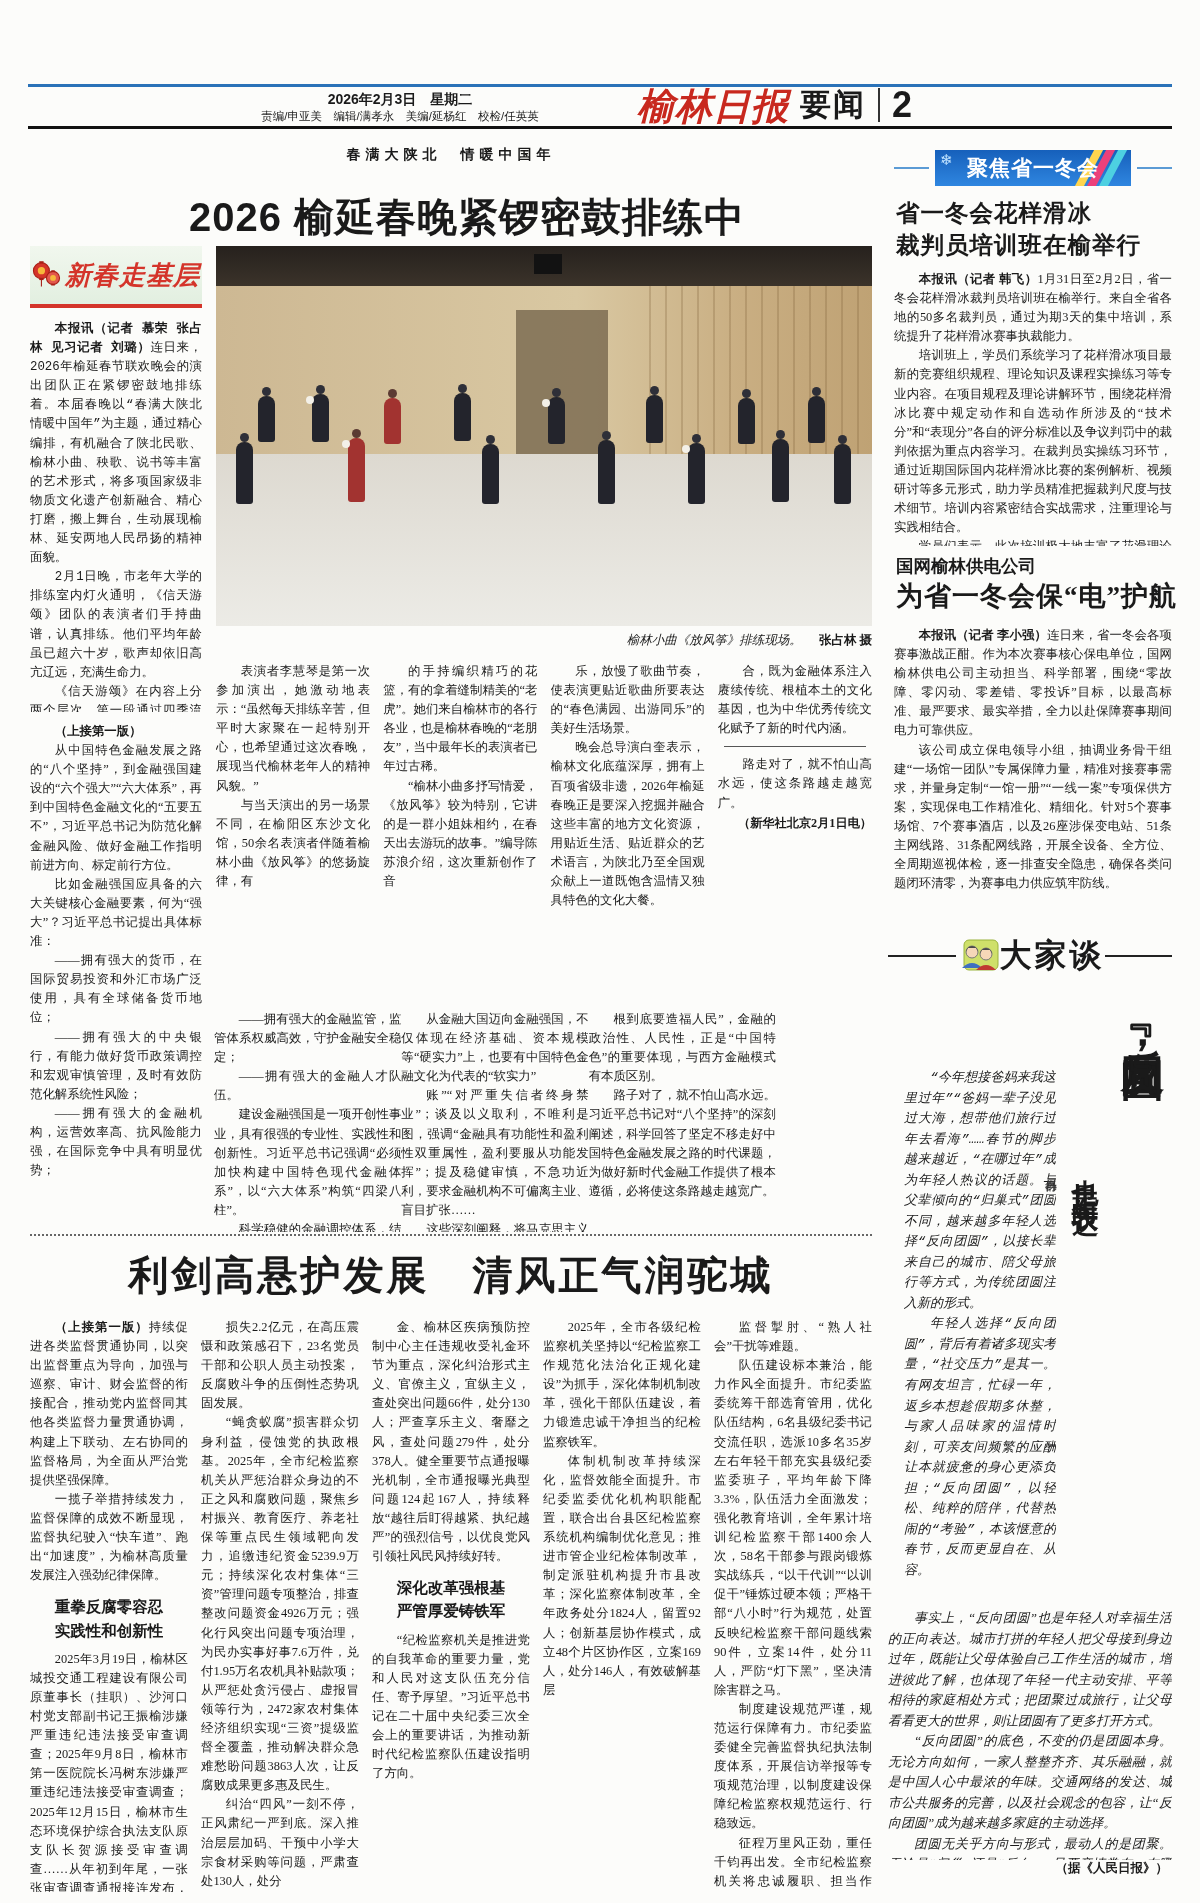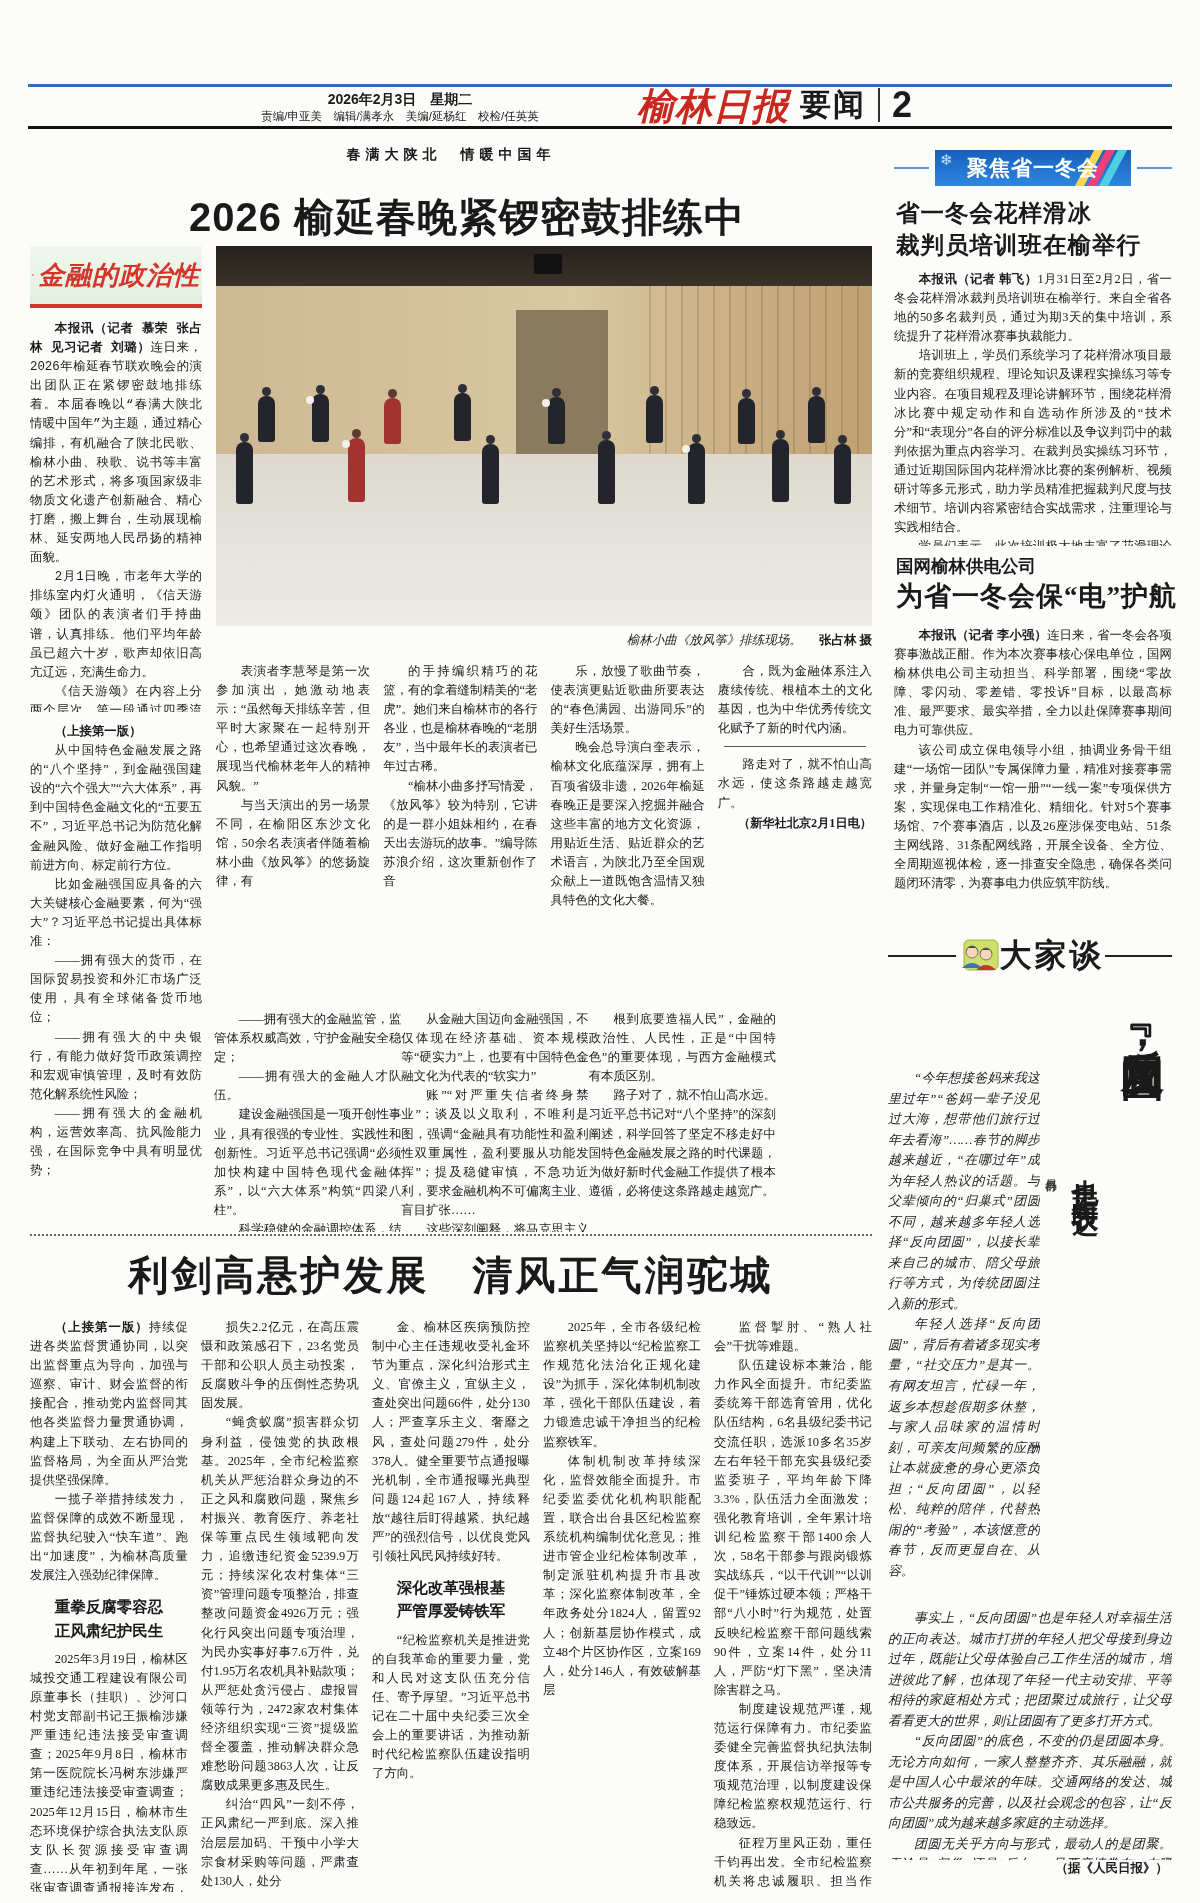--- a/index.html
+++ b/index.html
@@ -84,21 +84,21 @@
   .f2-kicker{position:absolute;left:2px;top:412px;font-size:17.5px;font-weight:900;
              font-family:"Liberation Sans","DejaVu Sans",sans-serif;}
   .f2-title{position:absolute;left:2px;top:436px;margin:0;font-size:27px;font-weight:900;letter-spacing:1px;white-space:nowrap;}
   .f-text2{position:absolute;left:0;top:484px;width:100%;height:296px;overflow:hidden;}
   
   .djt{position:absolute;left:-6px;top:790px;width:284px;height:962px;}
   .djt-banner{display:flex;align-items:center;height:48px;}
   .djt-line{flex:1;height:2px;background:#222;}
   .djt-title{font-size:32px;font-weight:900;letter-spacing:3px;}
   .djt-top{position:relative;height:628px;}
-  .djt-left{position:absolute;left:0;top:88px;width:152px;height:538px;overflow:hidden;}
+  .djt-left{position:absolute;left:16px;top:88px;width:152px;height:538px;overflow:hidden;font-family:Liberation Mono, monospace;}
   .djt p.np{font-size:13px;line-height:1.58;font-style:italic;}
   .vtitle{position:absolute;right:0;top:30px;height:592px;writing-mode:vertical-rl;}
   .vt-main{display:block;font-size:44px;font-weight:900;letter-spacing:4px;}
   .vt-sub{display:block;font-size:27px;font-weight:900;margin-top:148px;margin-right:10px;letter-spacing:6px;}
   .vt-author{display:block;font-size:12px;margin-top:160px;margin-right:8px;color:#333;}
   .djt-bottom{height:252px;overflow:hidden;}
   .djt-src{text-align:right;font-size:12.5px;font-weight:bold;padding-right:4px;}
 </style>
 </head>
 <body>
@@ -132,21 +132,21 @@
           <circle cx="13" cy="16" r="11" fill="#d4342a" stroke="#a81f16" stroke-width="1.5"></circle>
           <circle cx="13" cy="16" r="5" fill="#f6b73c"></circle>
           <rect x="10" y="3" width="6" height="3" fill="#a81f16"></rect>
           <rect x="10" y="26" width="6" height="3" fill="#a81f16"></rect>
           <line x1="13" y1="29" x2="13" y2="38" stroke="#a81f16" stroke-width="1.5"></line>
           <circle cx="29" cy="26" r="9" fill="#e2574c" stroke="#a81f16" stroke-width="1.5"></circle>
           <circle cx="29" cy="26" r="4" fill="#f6b73c"></circle>
           <rect x="26.5" y="15.5" width="5" height="2.5" fill="#a81f16"></rect>
           <rect x="26.5" y="34" width="5" height="2.5" fill="#a81f16"></rect>
         </svg>
-        <span class="badge-text">金融的政治性</span>
+        <span class="badge-text">新春走基层</span>
       </div>
       <div class="leadtext">
         <p class="np"><strong>本报讯（记者 慕荣 张占林 见习记者 刘璐）</strong><span>连日来，2026年榆延春节联欢晚会的演出团队正在紧锣密鼓地排练着。本届春晚以“春满大陕北 情暖中国年”为主题，通过精心编排，有机融合了陕北民歌、榆林小曲、秧歌、说书等丰富的艺术形式，将多项国家级非物质文化遗产创新融合、精心打磨，搬上舞台，生动展现榆林、延安两地人民昂扬的精神面貌。</span></p>
         <p class="np">2月1日晚，市老年大学的排练室内灯火通明，《信天游颂》团队的表演者们手持曲谱，认真排练。他们平均年龄虽已超六十岁，歌声却依旧高亢辽远，充满生命力。</p>
         <p class="np">《信天游颂》在内容上分两个层次，第一段通过四季流转，描绘信天游带给人们的质朴欢乐与生活气息；第二段则深入情感内核，聚焦爱情、婚姻与对自由的追求，展现出陕北人对美好生活的向往与精神寄托。</p>
 
       </div>
       <div class="jincol">
         <p class="np"><span class="cont-mark">（上接第一版）</span></p>
         <p class="np">从中国特色金融发展之路的“八个坚持”，到金融强国建设的“六个强大”“六大体系”，再到中国特色金融文化的“五要五不”，习近平总书记为防范化解金融风险、做好金融工作指明前进方向、标定前行方位。</p>
@@ -235,21 +235,21 @@
     <div class="dotted"></div>
 
     <h2 class="bt-headline">利剑高悬护发展　清风正气润驼城</h2>
 
     <div class="bcols5">
       <div class="bcol">
         <p class="np"><span class="cont-mark">（上接第一版）</span><span>持续促进各类监督贯通协同，以突出监督重点为导向，加强与巡察、审计、财会监督的衔接配合，推动党内监督同其他各类监督力量贯通协调，构建上下联动、左右协同的监督格局，为全面从严治党提供坚强保障。</span></p>
         <p class="np">一揽子举措持续发力，监督保障的成效不断显现，监督执纪驶入“快车道”、跑出“加速度”，为榆林高质量发展注入强劲纪律保障。</p>
         <div class="subhead">
           <div>重拳反腐零容忍</div>
-          <div>正风肃纪护民生</div>
+          <div>实践性和创新性</div>
         </div>
         <p class="np">2025年3月19日，榆林区城投交通工程建设有限公司原董事长（挂职）、沙河口村党支部副书记王振榆涉嫌严重违纪违法接受审查调查；2025年9月8日，榆林市第一医院院长冯树东涉嫌严重违纪违法接受审查调查；2025年12月15日，榆林市生态环境保护综合执法支队原支队长贺源接受审查调查……从年初到年尾，一张张审查调查通报接连发布，彰显了全市各级纪检监察机关坚持“打虎”“拍蝇”无禁区、全覆盖、零容忍的坚定决心。</p>
 
       </div>
       <div class="bcol">
         <p class="np">损失2.2亿元，在高压震慑和政策感召下，23名党员干部和公职人员主动投案，反腐败斗争的压倒性态势巩固发展。</p>
         <p class="np">“蝇贪蚁腐”损害群众切身利益，侵蚀党的执政根基。2025年，全市纪检监察机关从严惩治群众身边的不正之风和腐败问题，聚焦乡村振兴、教育医疗、养老社保等重点民生领域靶向发力，追缴违纪资金5239.9万元；持续深化农村集体“三资”管理问题专项整治，排查整改问题资金4926万元；强化行风突出问题专项治理，为民办实事好事7.6万件，兑付1.95万名农机具补贴款项；从严惩处贪污侵占、虚报冒领等行为，2472家农村集体经济组织实现“三资”提级监督全覆盖，推动解决群众急难愁盼问题3863人次，让反腐败成果更多惠及民生。</p>
         <p class="np">纠治“四风”一刻不停，正风肃纪一严到底。深入推治层层加码、干预中小学大宗食材采购等问题，严肃查处130人，处分</p>
       </div>
       <div class="bcol">

